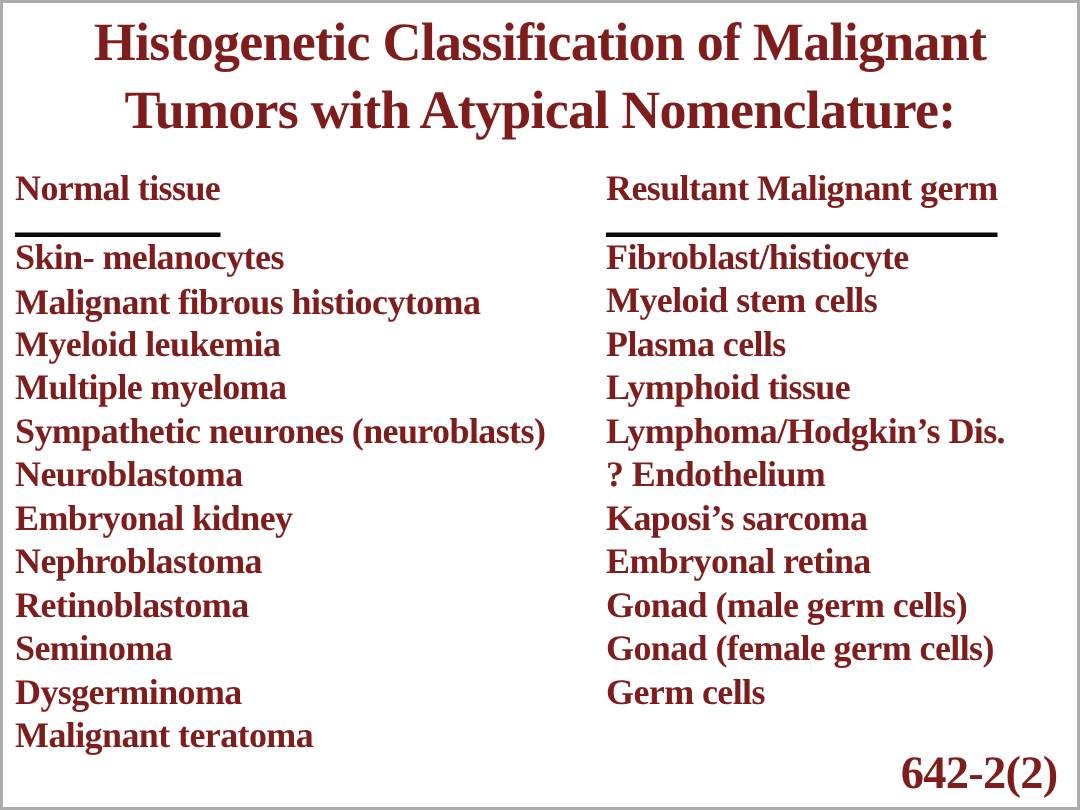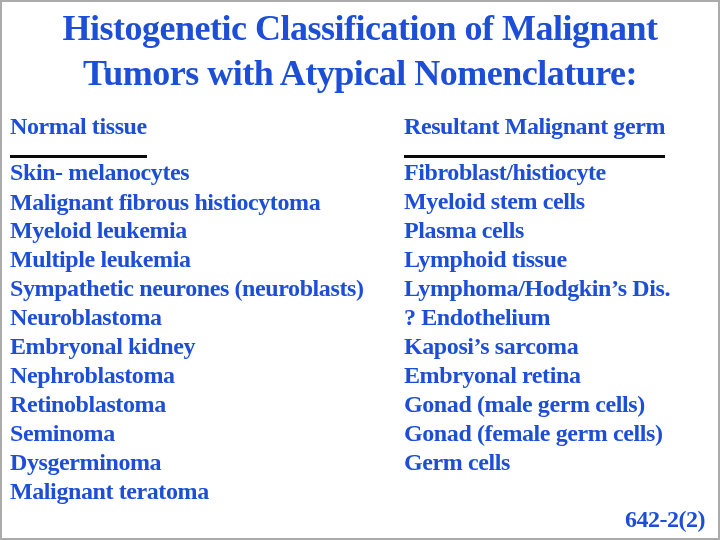--- a/index.html
+++ b/index.html
@@ -5,21 +5,21 @@
   html, body { margin: 0; padding: 0; background: #e8e8e8; }
   .slide {
     position: relative;
     width: 720px;
     height: 540px;
     box-sizing: border-box;
     background: #ffffff;
     border: 2px solid #ababab;
     overflow: hidden;
     font-family: "Liberation Serif", "DejaVu Serif", serif;
-    color: #1d4ed8;
+    color: #7f1d1d;
   }
   .title {
     position: absolute;
     top: 4px;
     left: 0;
     right: 0;
     text-align: center;
     font-weight: bold;
     font-size: 36px;
     line-height: 45px;
@@ -46,21 +46,21 @@
   .underline {
     display: inline-block;
     border-bottom: 3px solid #0a0a0a;
     padding-bottom: 16px;
     line-height: 25px;
   }
   .footer {
     position: absolute;
     right: 13px;
     bottom: 5px;
-    font-size: 24px;
+    font-size: 31px;
     font-weight: bold;
     letter-spacing: -0.5px;
   }
 </style>
 </head>
 <body>
 
 <div class="slide">
 
   <div class="title">
@@ -75,21 +75,21 @@
 
     <div class="cell tissue">Skin- melanocytes</div>
 
     <div class="cell tissue">Fibroblast/histiocyte</div>
     <div class="cell tumor wrap2">Malignant fibrous histiocytoma</div>
 
     <div class="cell tissue">Myeloid stem cells</div>
     <div class="cell tumor">Myeloid leukemia</div>
 
     <div class="cell tissue">Plasma cells</div>
-    <div class="cell tumor">Multiple leukemia</div>
+    <div class="cell tumor">Multiple myeloma</div>
 
     <div class="cell tissue">Lymphoid tissue</div>
     <div class="cell tissue">Sympathetic neurones (neuroblasts)</div>
 
     <div class="cell tumor">Lymphoma/Hodgkin’s Dis.</div>
     <div class="cell tumor">Neuroblastoma</div>
 
     <div class="cell tissue">? Endothelium</div>
     <div class="cell tissue">Embryonal kidney</div>
 

